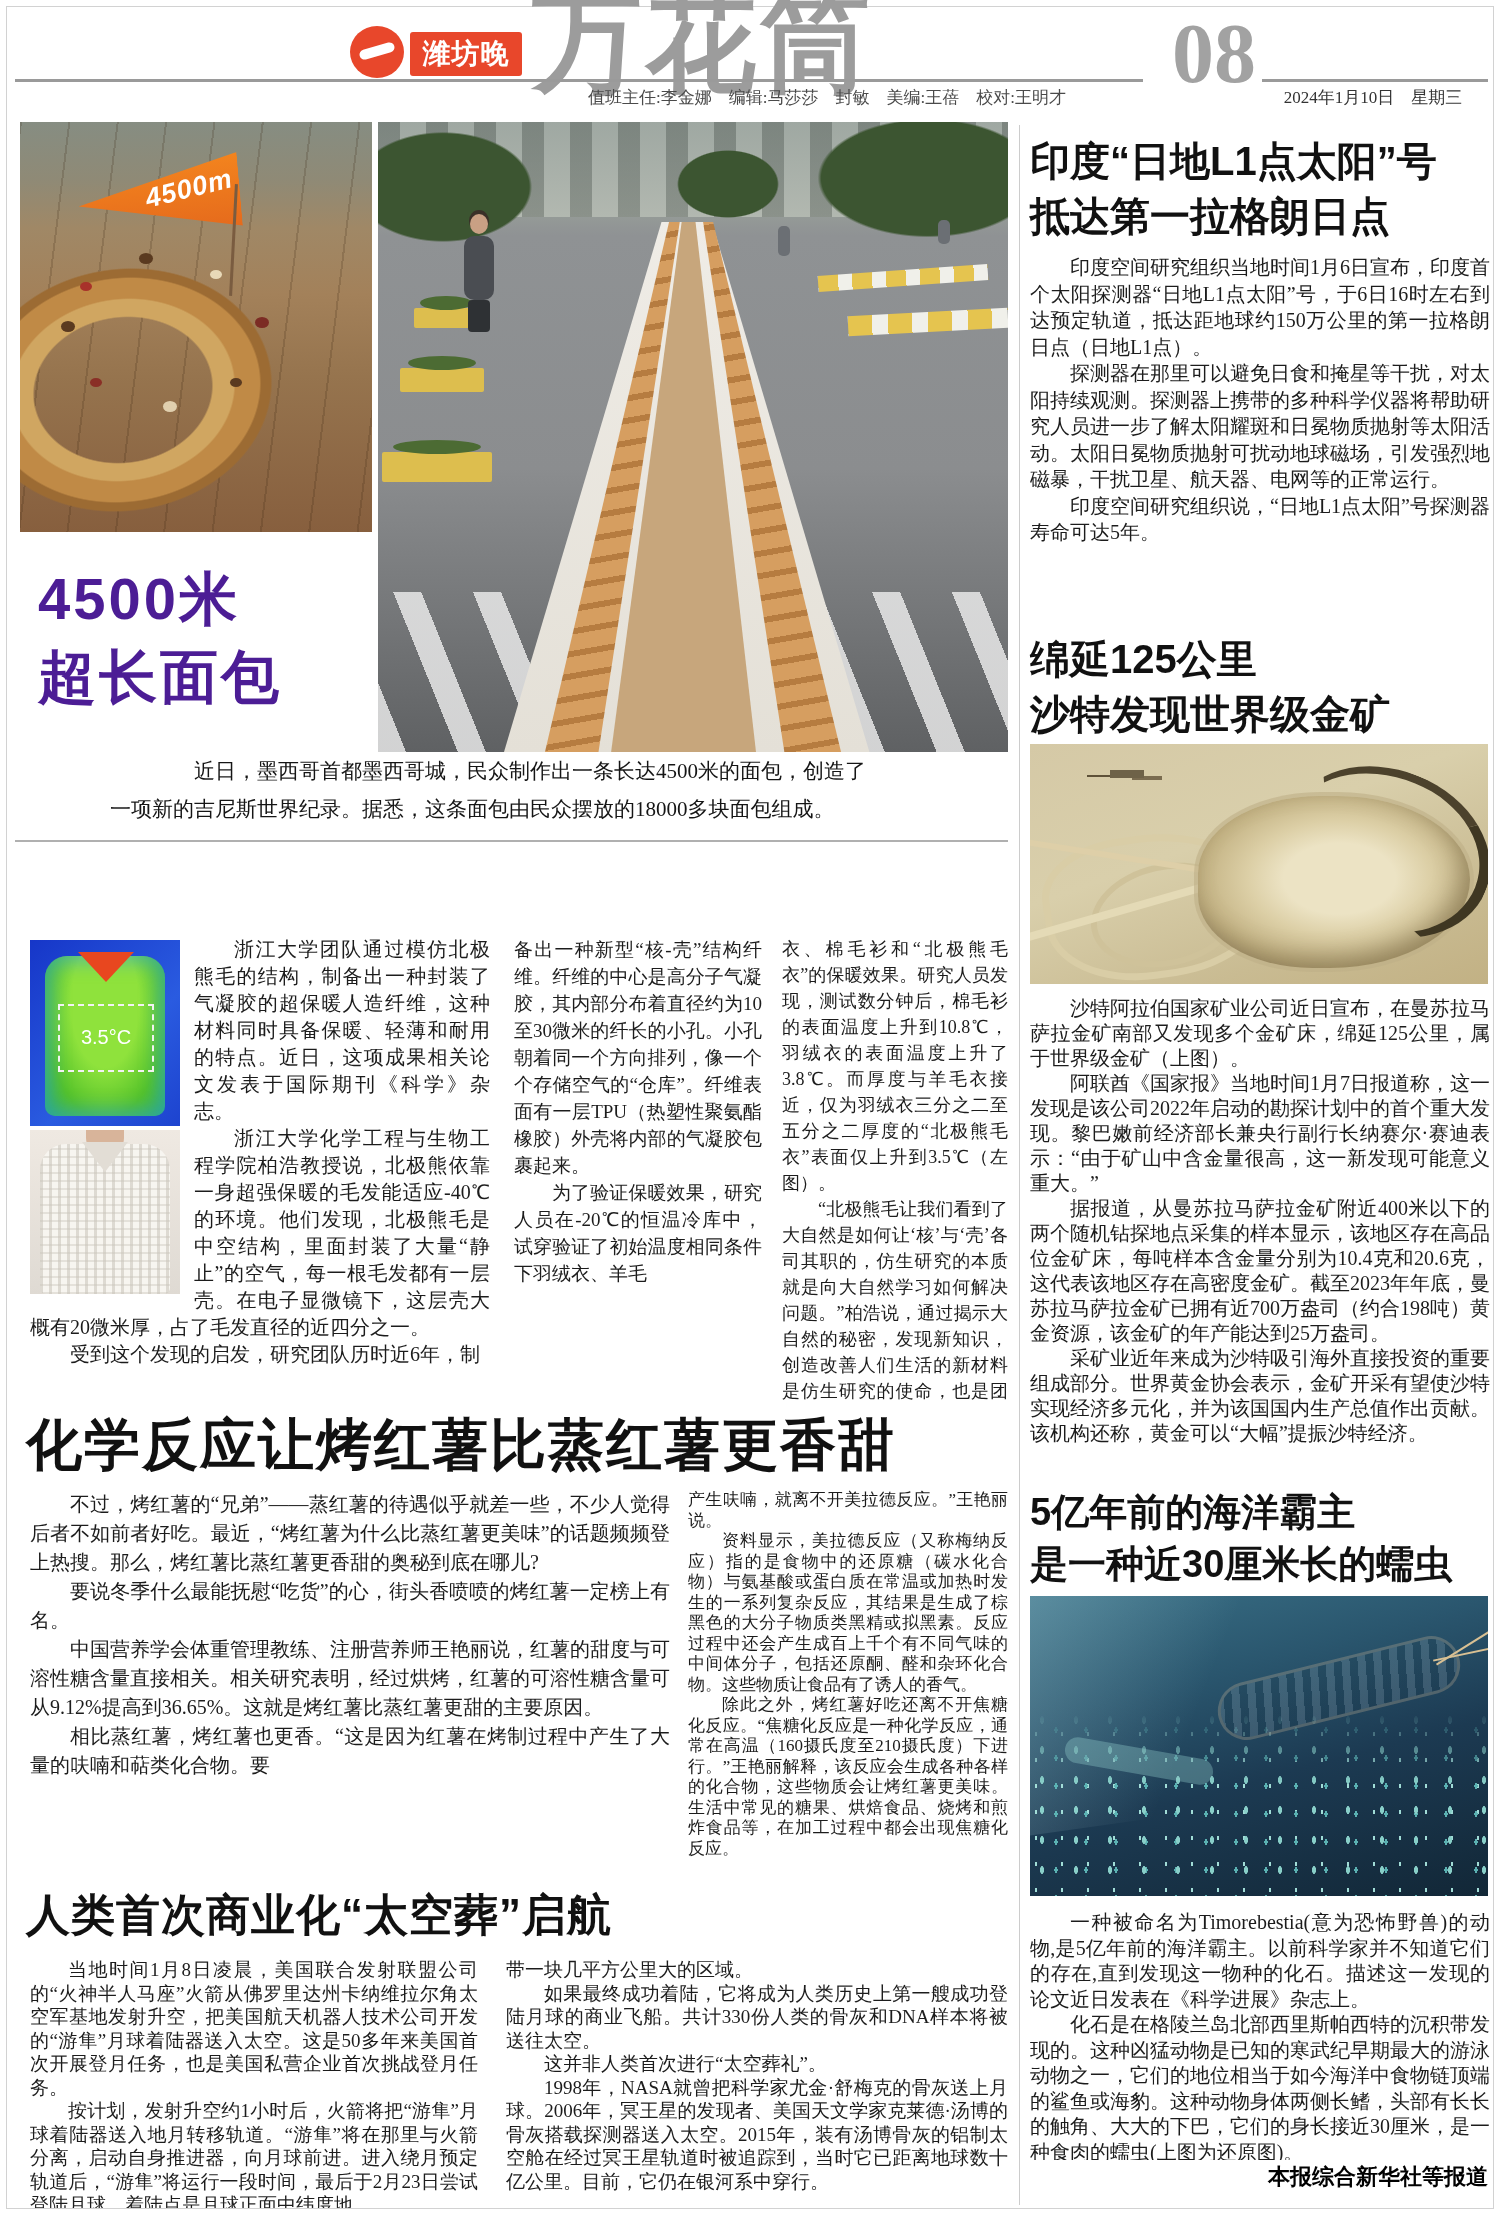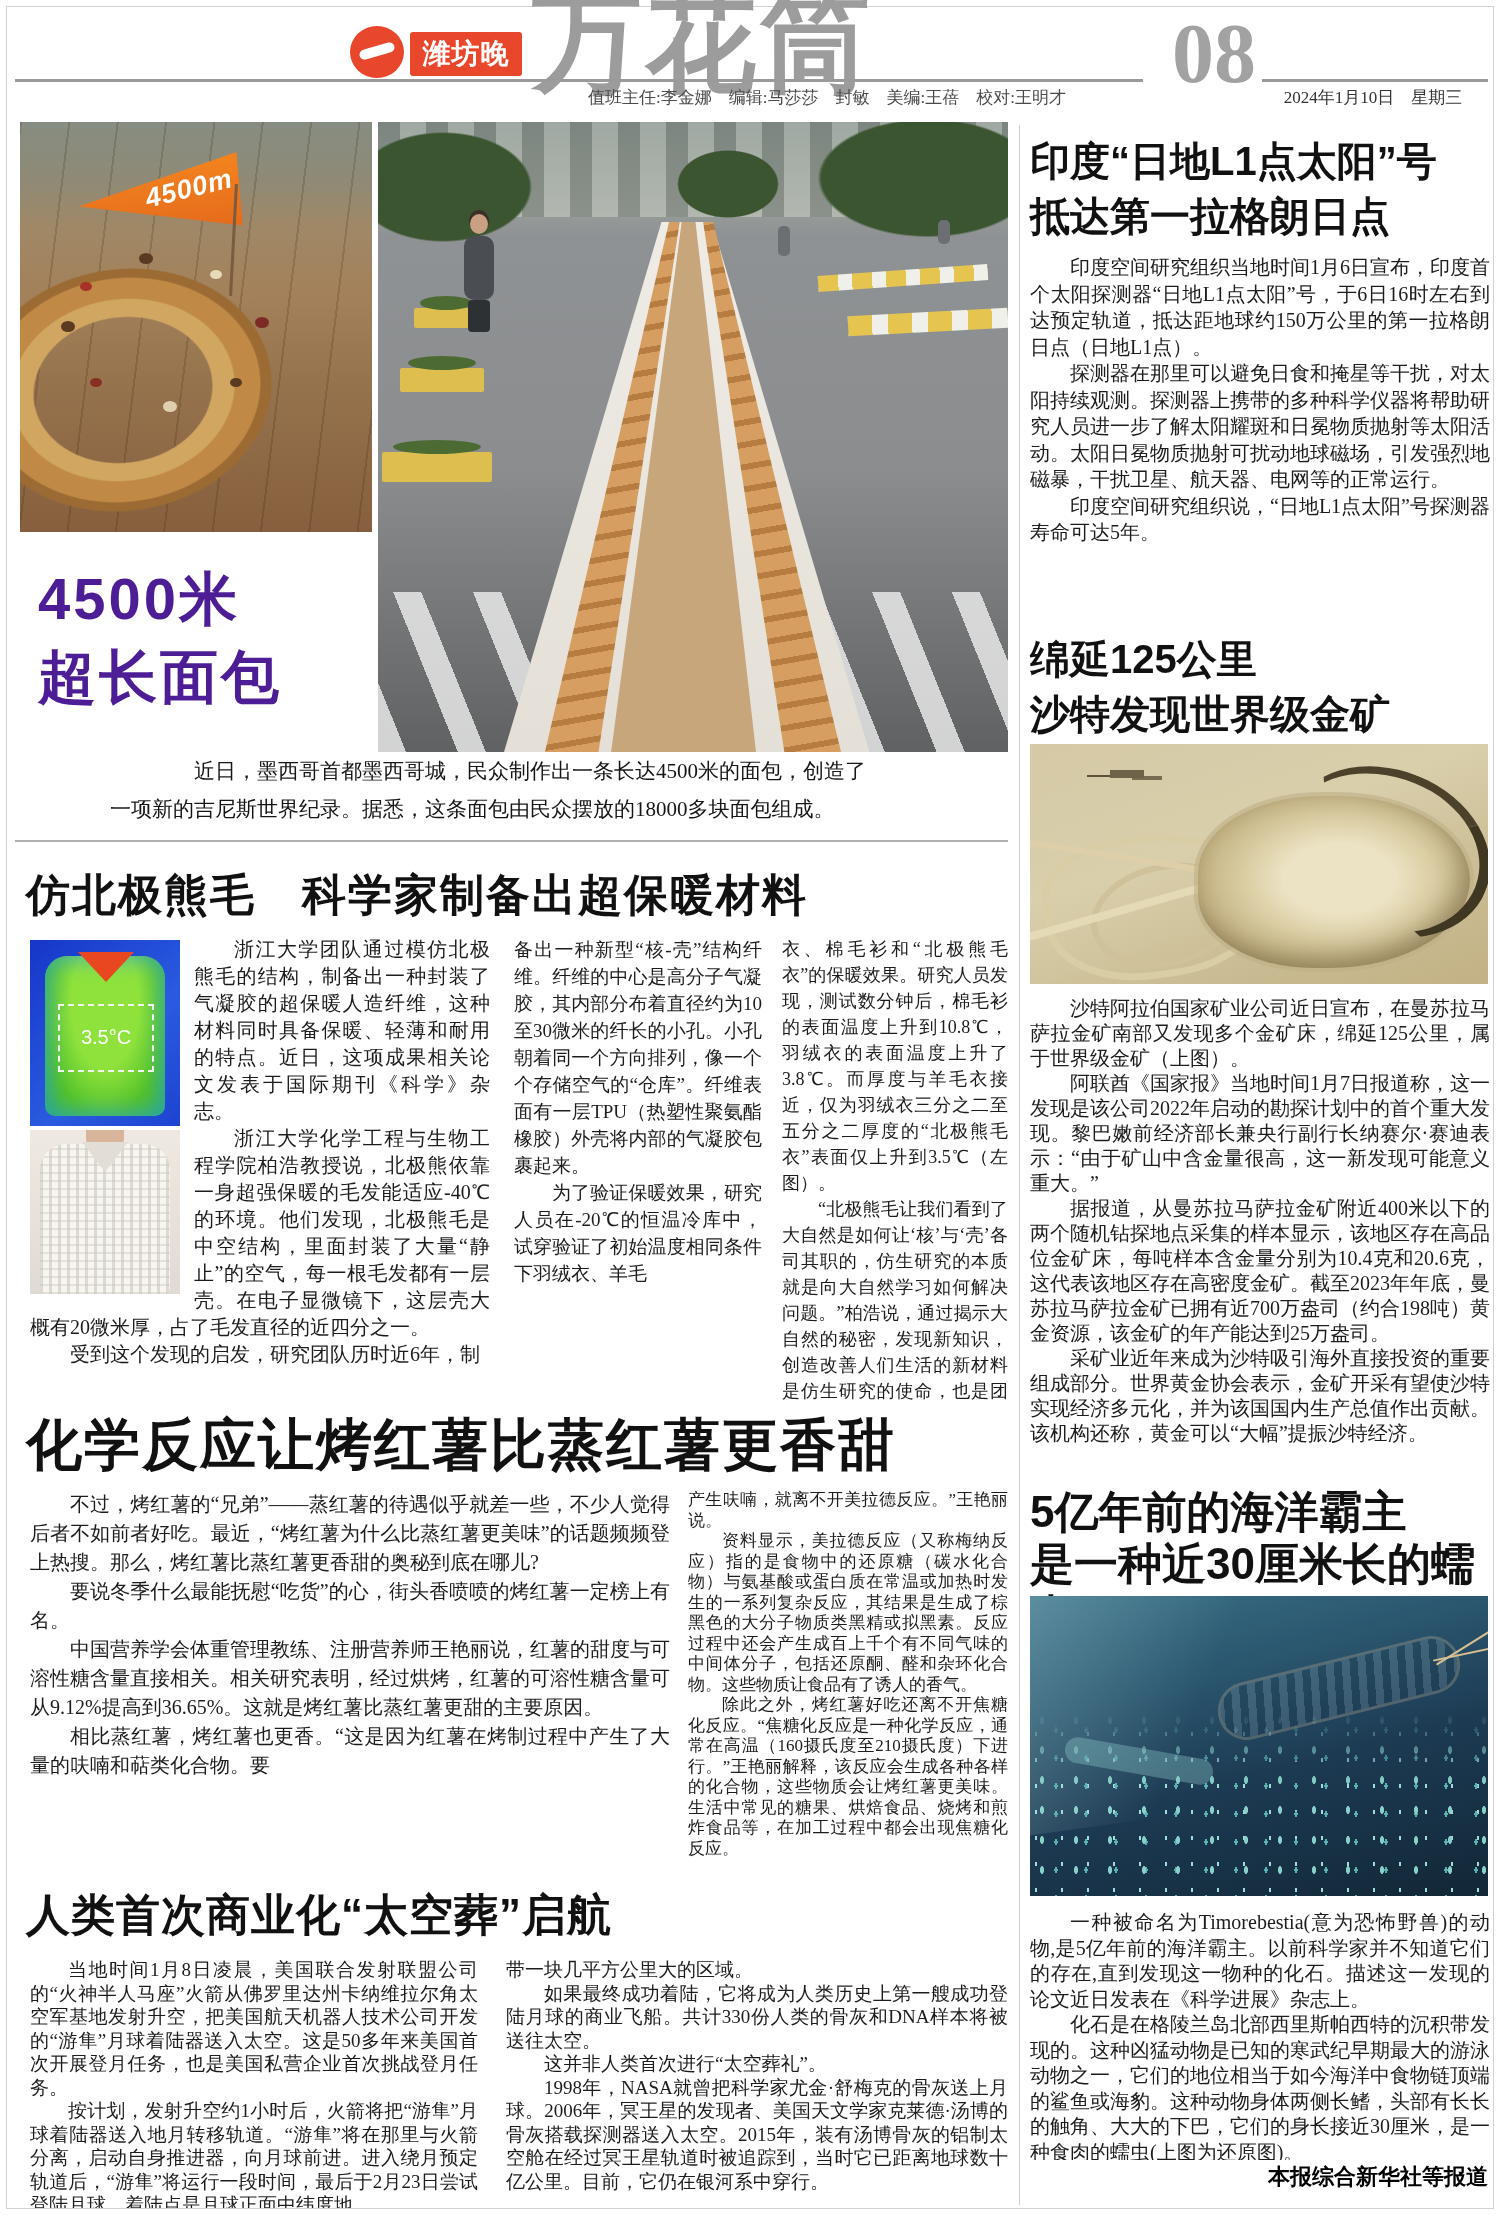--- a/index.html
+++ b/index.html
@@ -139,21 +139,21 @@
   .gm-road2{left:-40px;top:110px;width:260px;height:6px;background:#decfa8;transform:rotate(9deg);}
   .gm-pit{left:168px;top:52px;width:272px;height:172px;border-radius:48% 52% 55% 45%;
       background:radial-gradient(ellipse at 52% 48%,#ece3c4 0 28%,#dccfa6 46%,#c3b283 70%,#a99771 90%,#a1906a 100%);
       box-shadow:inset -8px -10px 24px rgba(90,75,45,.45),0 0 0 4px rgba(190,175,135,.6);}
   .gm-wall{left:252px;top:26px;width:196px;height:152px;border-radius:50%;
       border-top:8px solid #4c422c;border-right:11px solid #3f3722;border-left:4px solid rgba(0,0,0,0);
       border-bottom:4px solid rgba(0,0,0,0);transform:rotate(22deg);}
   .gm-speck{left:80px;top:26px;width:34px;height:8px;background:#6e6248;
       box-shadow:20px 4px 0 -2px #7a6c50,-26px 2px 0 -3px #5e5138;}
   .sa-body{left:1030px;top:996px;width:460px;height:480px;font-size:20px;line-height:25px;}
-  .wo-headline{left:1030px;top:1486px;width:460px;font-size:44px;line-height:52px;}
+  .wo-headline{left:1030px;top:1486px;width:460px;font-size:38px;line-height:52px;}
   .wo-photo{left:1030px;top:1596px;width:458px;height:300px;overflow:hidden;
       background:linear-gradient(165deg,#3a7187 0%,#2a566e 30%,#1c3a52 58%,#122737 100%);}
   .wo-beam{left:-40px;top:-30px;width:340px;height:250px;transform:rotate(-8deg);
       background:linear-gradient(120deg,rgba(200,235,240,.30),rgba(200,235,240,0) 60%);}
   .wo-swarm{left:0;bottom:0;width:100%;height:62%;opacity:.95;
       background-image:radial-gradient(5px 9px at 12px 10px,#8fd8d0 40%,rgba(0,0,0,0) 42%),
         radial-gradient(4px 7px at 26px 20px,#5fb9b9 40%,rgba(0,0,0,0) 42%),
         radial-gradient(3px 6px at 6px 24px,#a9e6df 40%,rgba(0,0,0,0) 42%);
       background-size:34px 30px,30px 28px,26px 26px;
       -webkit-mask-image:linear-gradient(180deg,rgba(0,0,0,0),#000 40%);
@@ -222,21 +222,20 @@
   <div class="abs big-headline">
     <div>4500米</div>
     <div>超长面包</div>
   </div>
   <div class="abs caption">
     <div class="l1">近日，墨西哥首都墨西哥城，民众制作出一条长达4500米的面包，创造了</div>
     <div>一项新的吉尼斯世界纪录。据悉，这条面包由民众摆放的18000多块面包组成。</div>
   </div>
   <div class="abs divider1"></div>
 
-  <div class="abs hl pb-headline">仿北极熊毛　科学家制备出超保暖材料</div>
   <div class="abs just pb-col1">
     <div class="pb-imgs">
       <div class="pb-thermal">
         <div class="th-sweater"></div>
         <div class="th-collar"></div>
         <div class="th-box">3.5°C</div>
       </div>
       <div class="pb-sweaterimg">
         <div class="swp-neck"></div>
         <div class="swp-body"></div>

